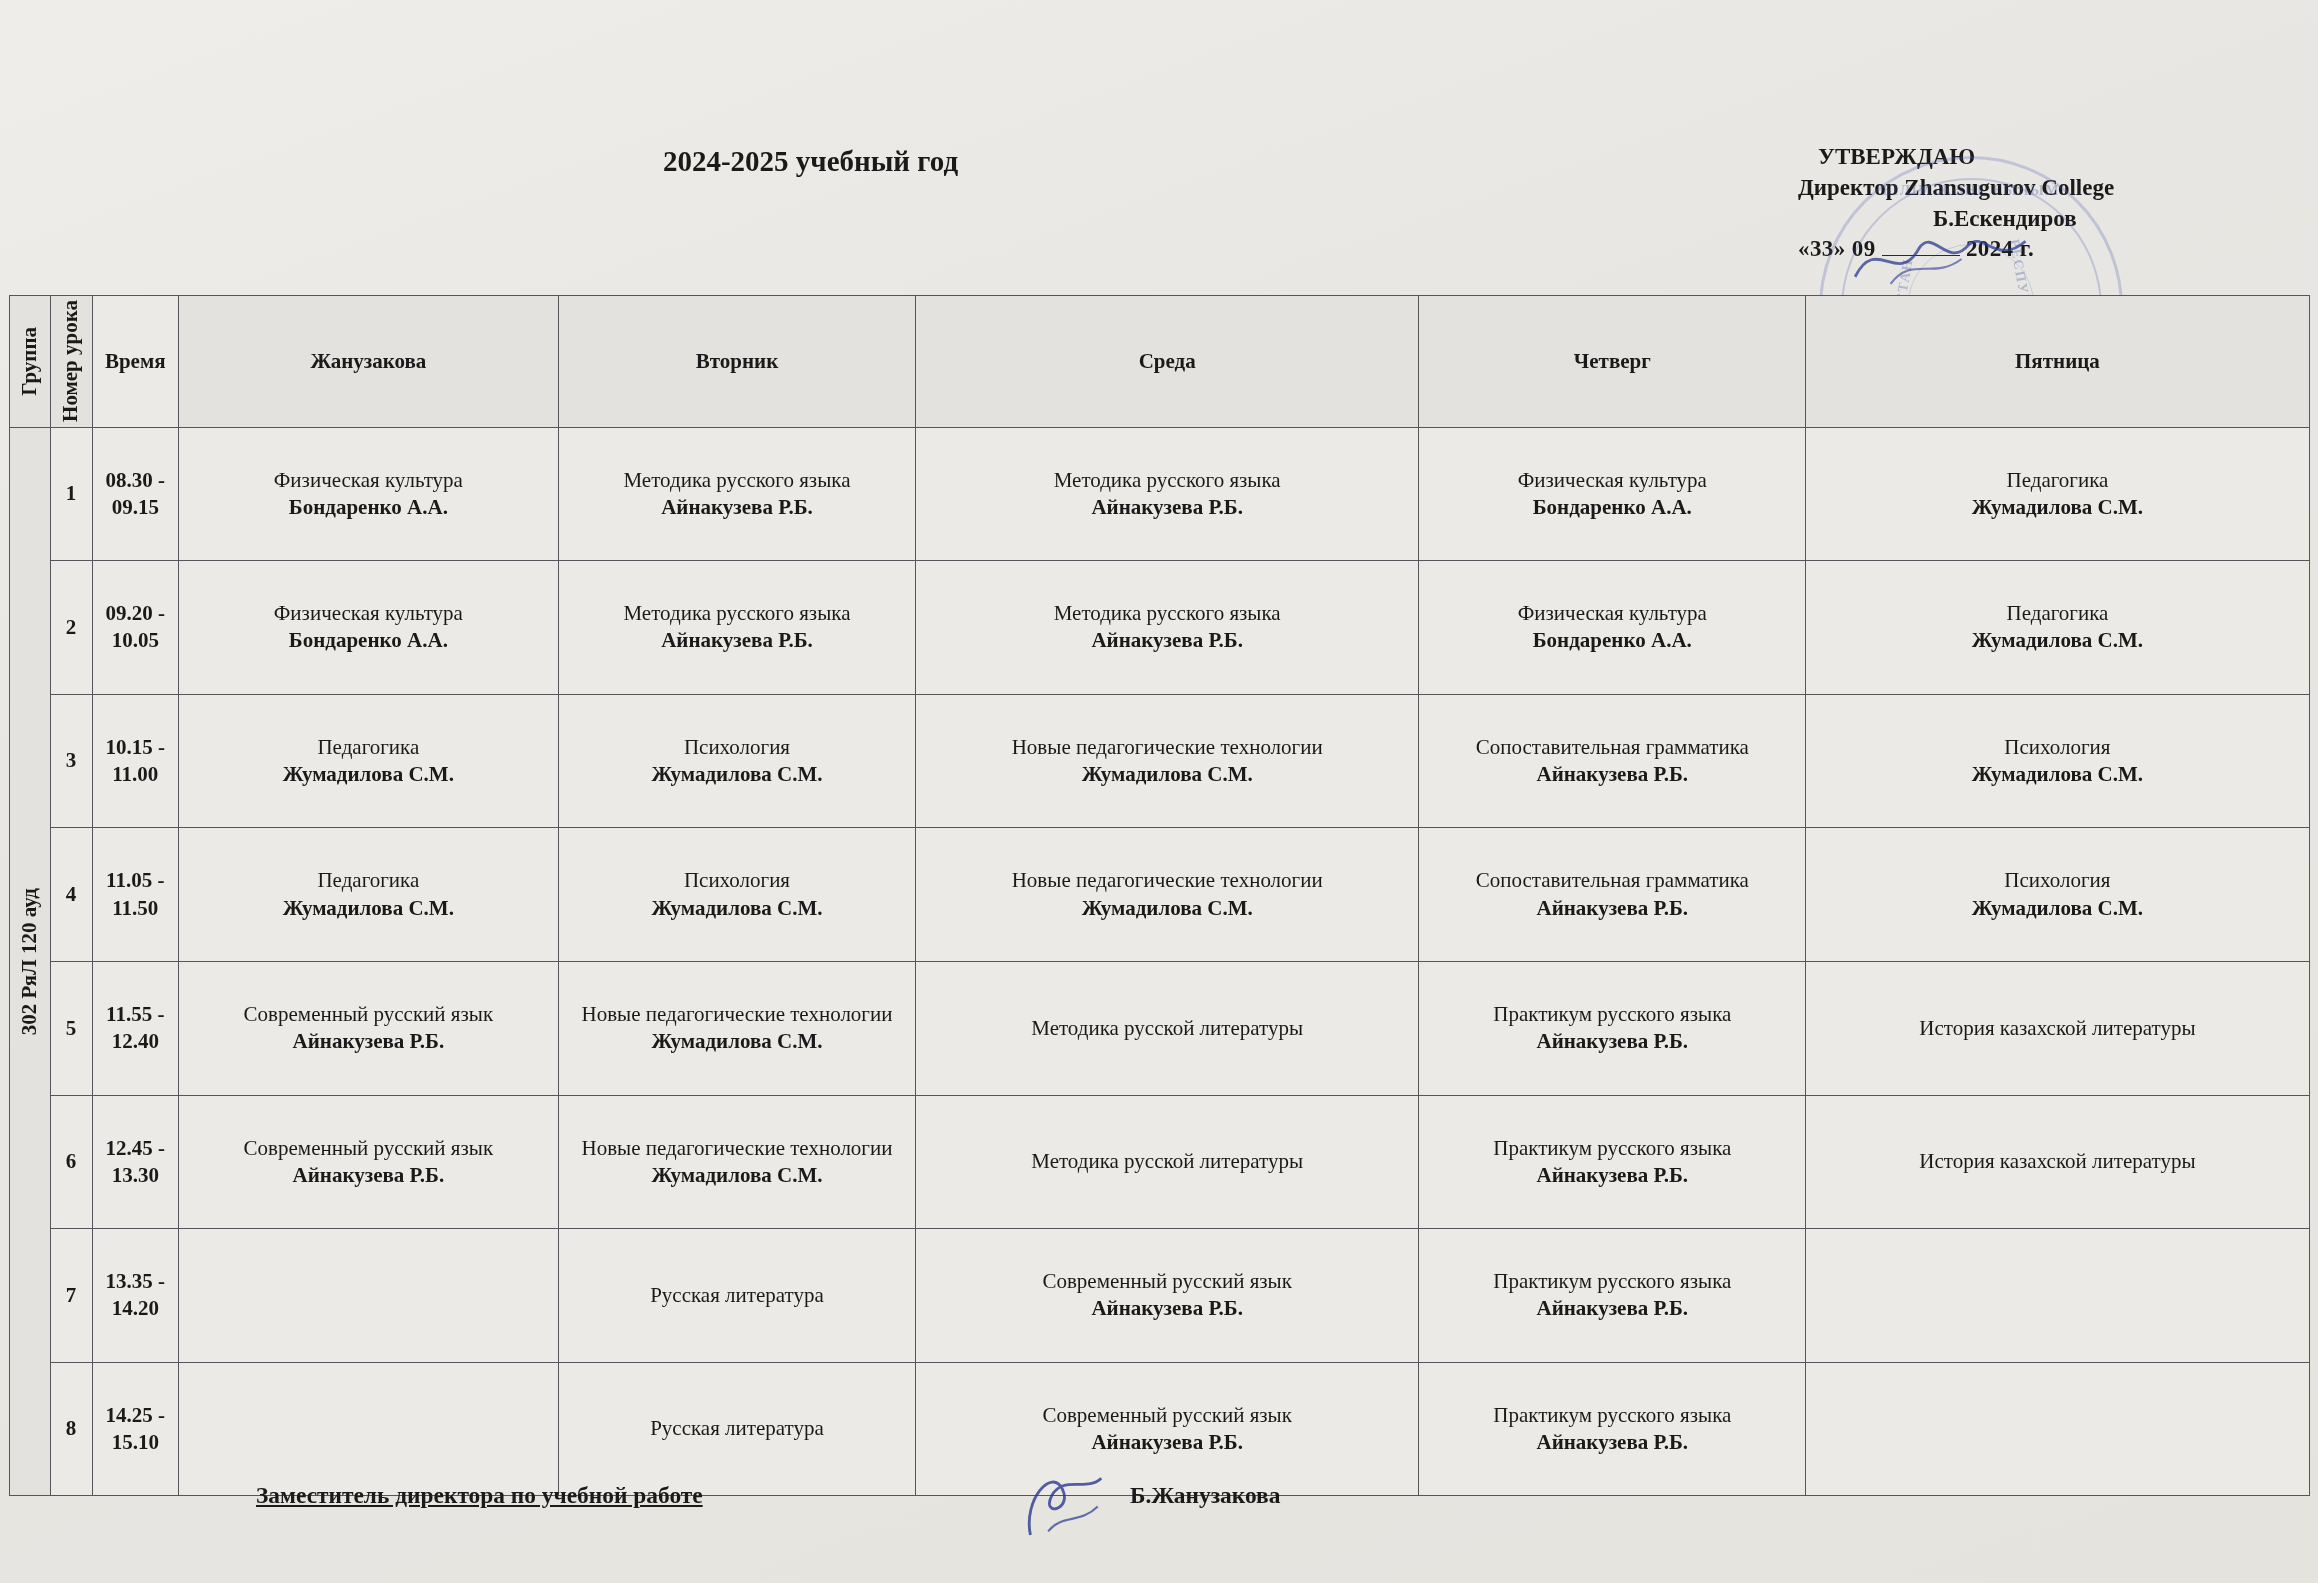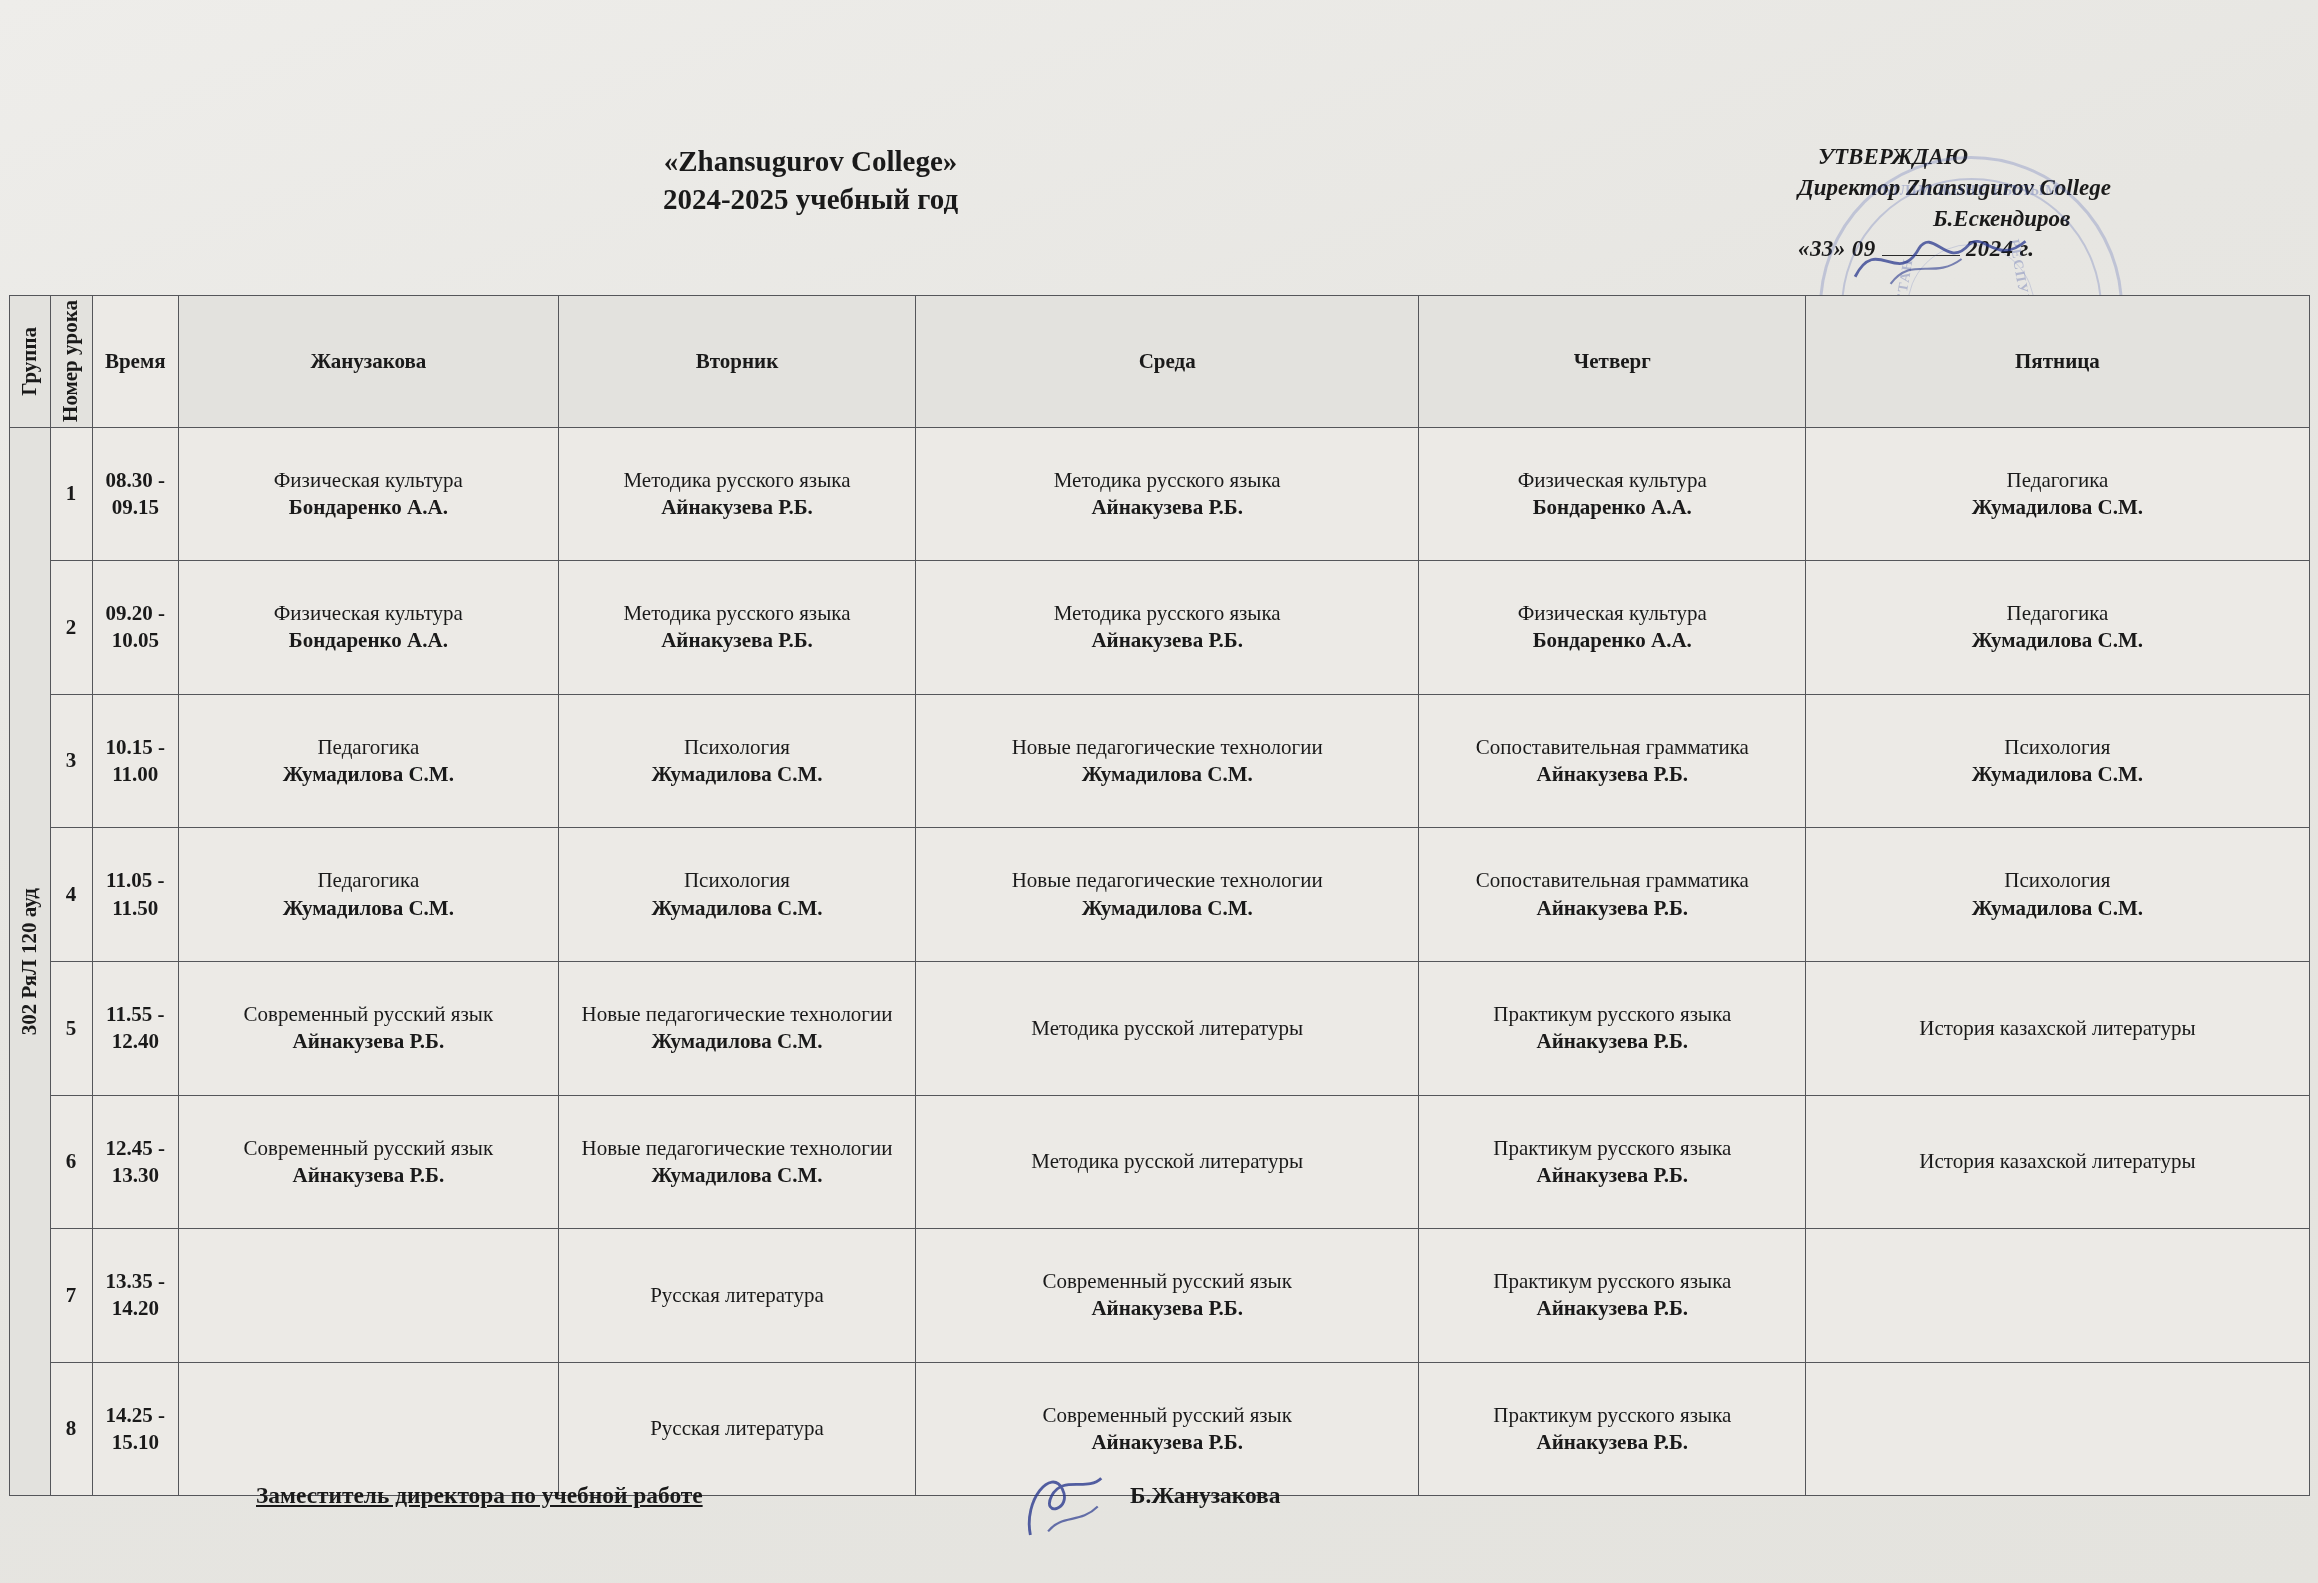--- a/index.html
+++ b/index.html
@@ -39,21 +39,20 @@
     line-height: 1.32;
   }
   .approve-block {
     position: absolute;
     left: 1798px;
     top: 0;
     width: 462px;
     font-size: 23px;
     line-height: 1.34;
     font-weight: bold;
-    font-style: italic;
   }
   .approve-block .line1 { padding-left: 20px; }
   .approve-block .line3 { padding-left: 135px; }
   .approve-block .line4 { letter-spacing: 0.4px; }
   .approve-block .u2 { display:inline-block; border-bottom:1.4px solid #2a2a2a; width:78px; }
 
   
   .stamp {
     position: absolute;
     left: 1819px;
@@ -173,21 +172,20 @@
     pointer-events: none;
   }
 </style>
 </head>
 <body>
 
 <div class="sheet"></div>
 
 <div class="header">
   <div class="title-block">
-    <div>«Zhansugurov College»</div>
     <div>2024-2025 учебный год</div>
   </div>
 
   <div class="approve-block">
     <div class="line1">УТВЕРЖДАЮ</div>
     <div class="line2">Директор Zhansugurov College</div>
     <div class="line3">Б.Ескендиров</div>
     <div class="line4">
       <span>«</span><span>33</span><span>»</span>
       <span>09</span>

